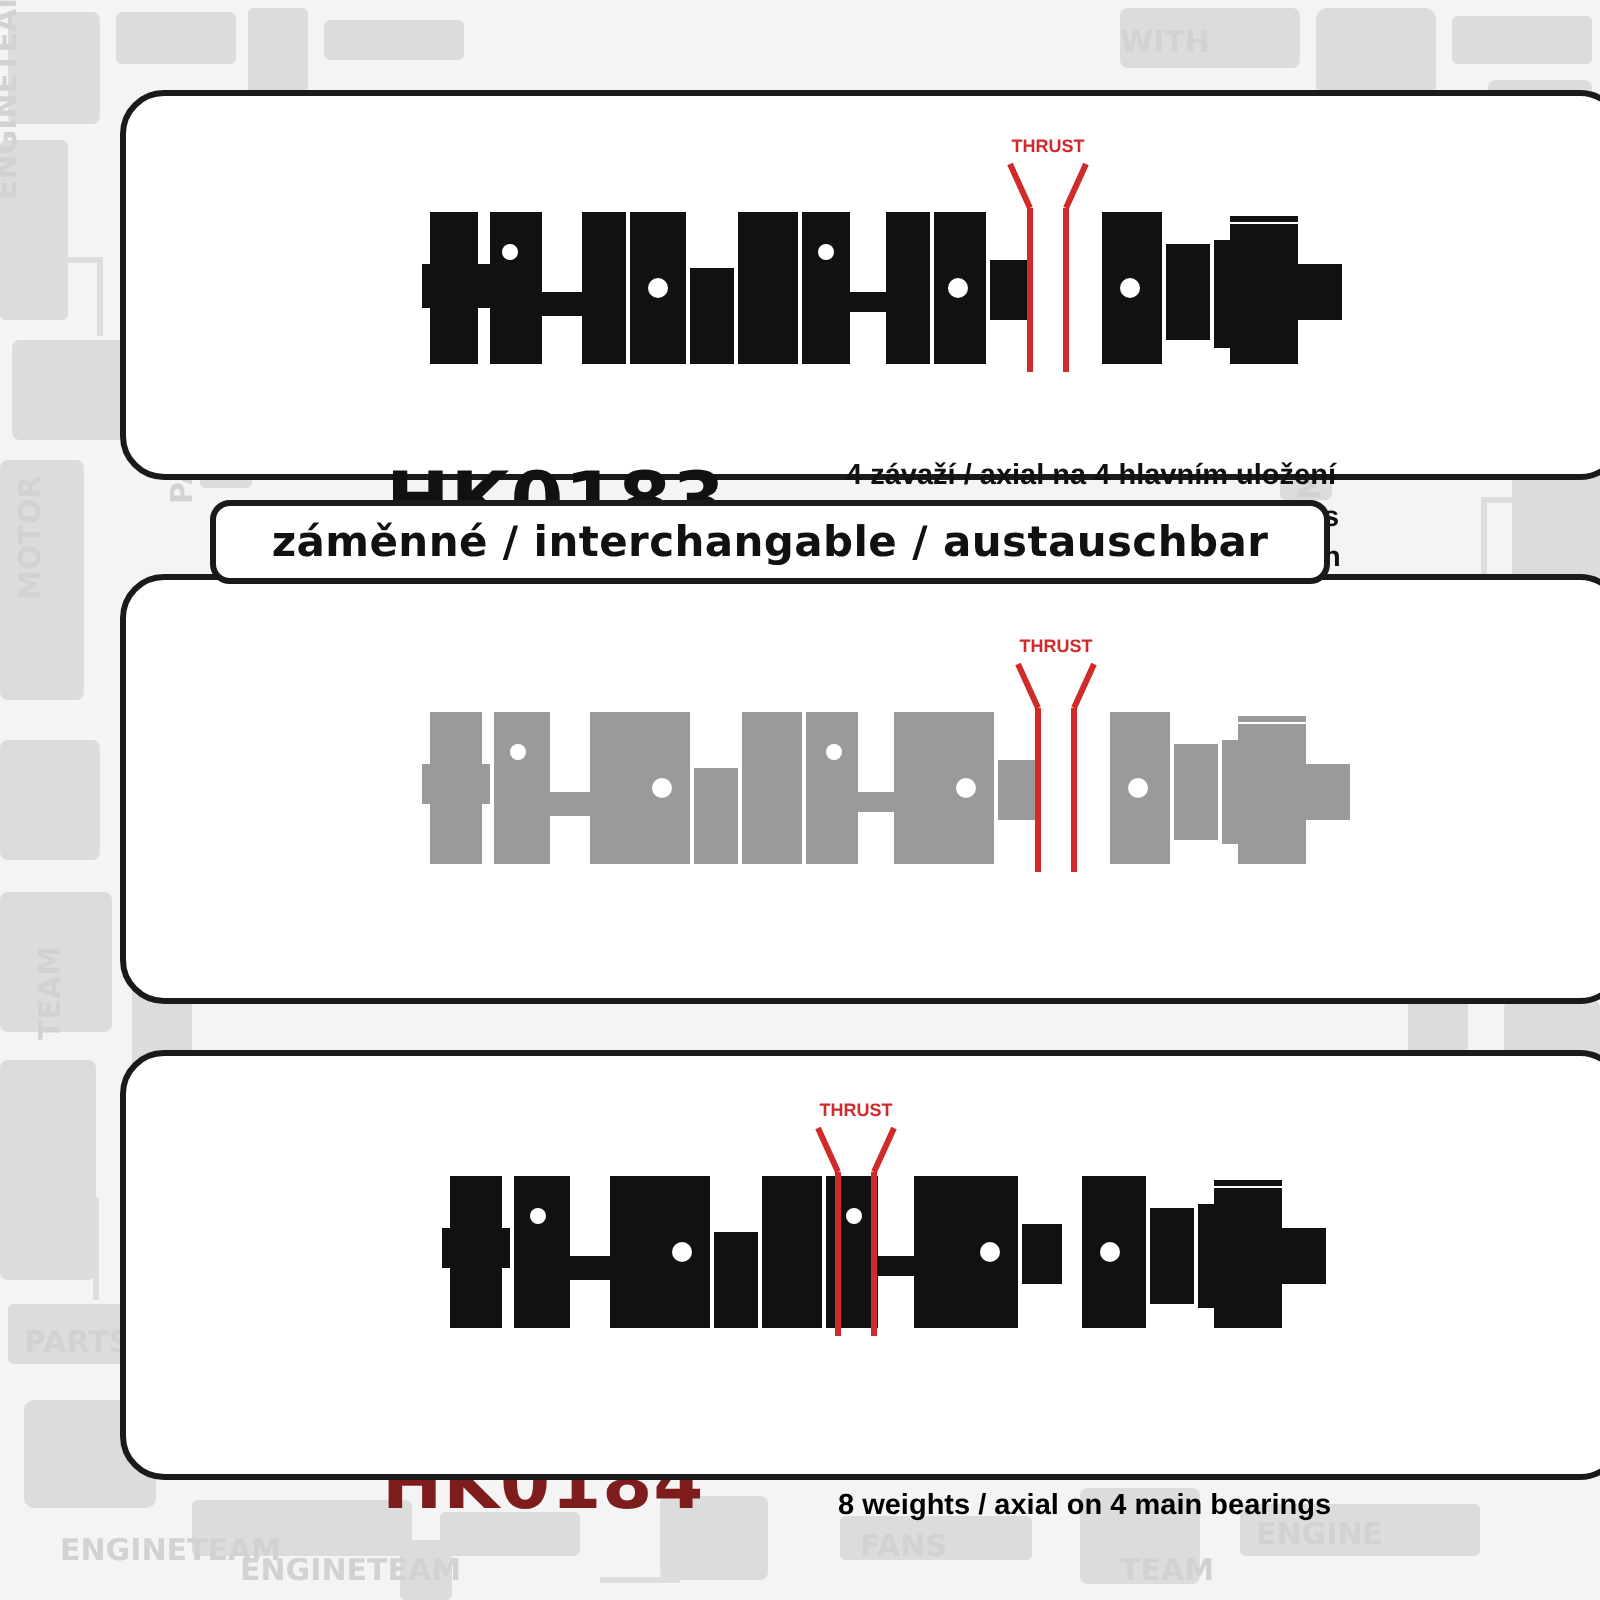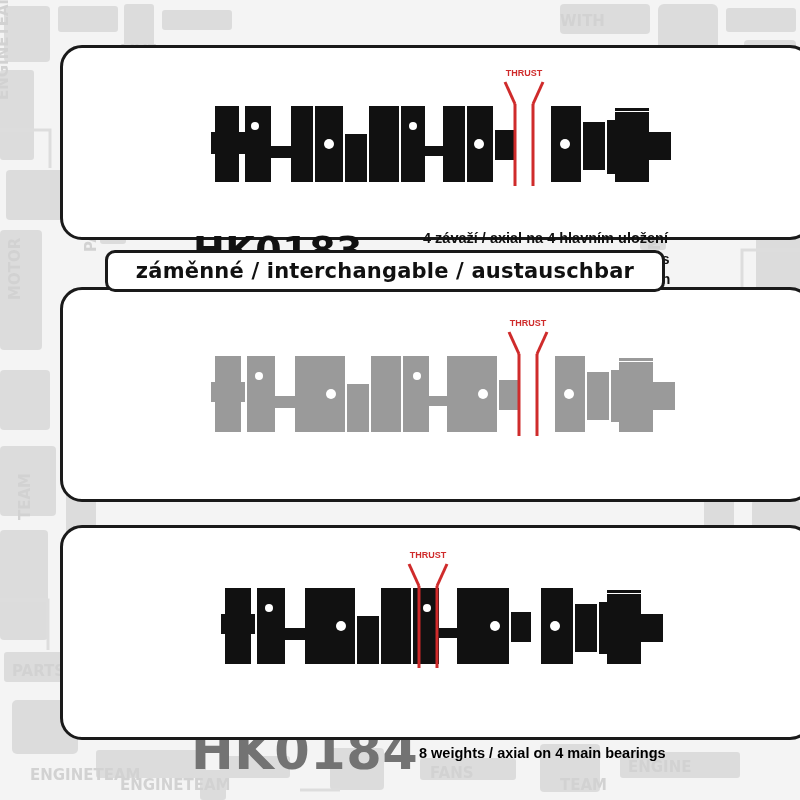--- a/index.html
+++ b/index.html
@@ -57,21 +57,21 @@
     letter-spacing: 0.5px;
     font-family: "DejaVu Sans", sans-serif;
     white-space: nowrap;
   }
   #code-1 {
     left: 130px; top: 180px;
     font-size: 38px; color: #111;
   }
   #code-2 {
     left: 128px; top: 432px;
-    font-size: 51px; color: #737373;
+    font-size: 36px; color: #7f1d1d;
   }
 
   .spec {
     position: absolute;
     font-family: "Liberation Sans", sans-serif;
     font-weight: bold;
     line-height: 1.42;
     white-space: nowrap;
   }
   #spec-1 { left: 360px; top: 180px; font-size: 14.5px; color: #111; }

